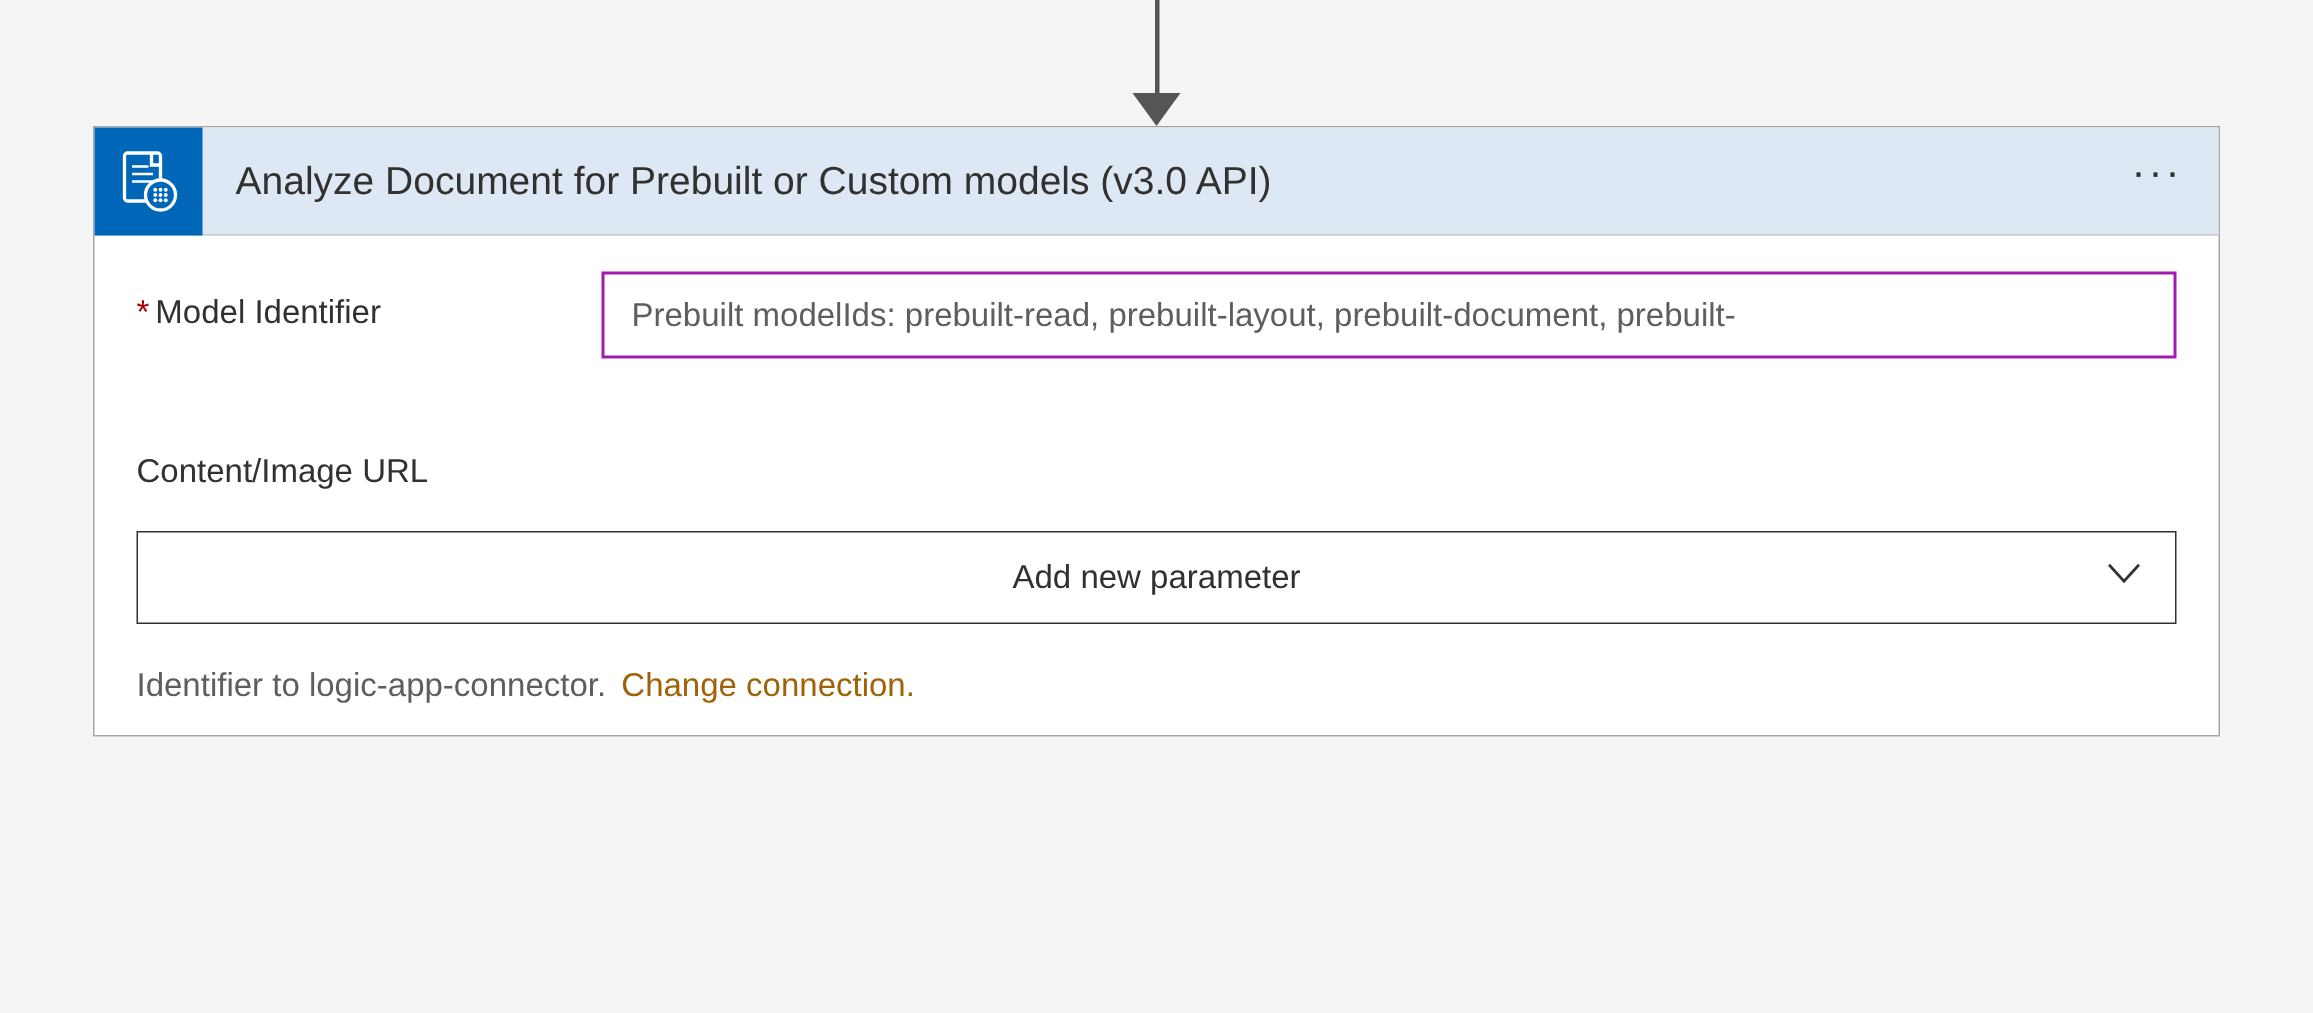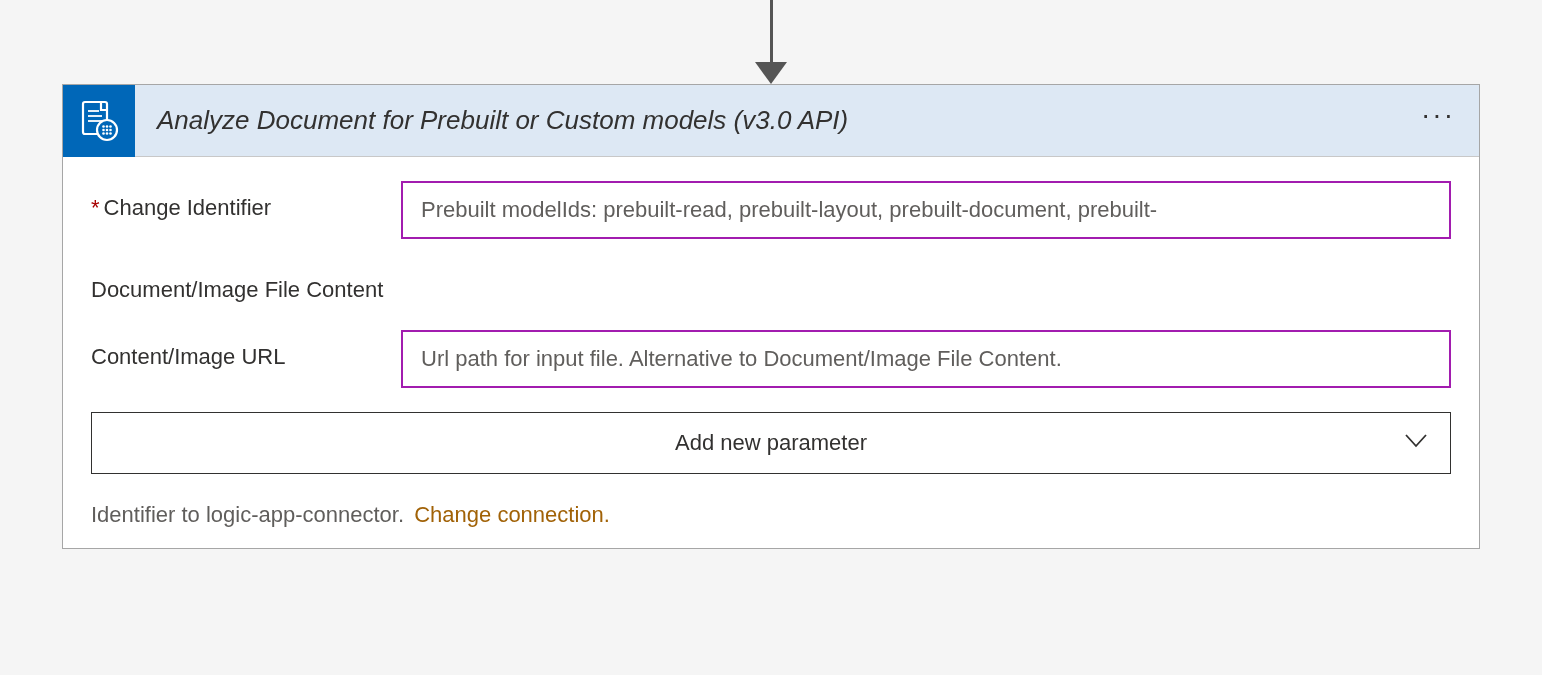--- a/index.html
+++ b/index.html
@@ -61,21 +61,20 @@
       align-items: center;
       justify-content: center;
       flex-shrink: 0;
     }
     .card-title {
       font-size: 26px;
       color: #323130;
       font-weight: 400;
       padding-left: 22px;
       flex: 1;
-      font-style: italic;
     }
     .card-menu {
       font-size: 28px;
       color: #323130;
       padding-right: 24px;
       cursor: pointer;
       letter-spacing: 2px;
       position: relative;
       top: -6px;
     }
@@ -179,32 +178,30 @@
       </svg>
     </div>
     <div class="card-title">Analyze Document for Prebuilt or Custom models (v3.0 API)</div>
     <div class="card-menu">···</div>
   </div>
 
   <div class="card-body">
 
     <div class="form-row">
       <div class="form-label-col">
-        <span class="required-star">*</span><span>Change Identifier</span>
+        <span class="required-star">*</span><span>Model Identifier</span>
       </div>
       <input type="text" class="form-input" placeholder="Prebuilt modelIds: prebuilt-read, prebuilt-layout, prebuilt-document, prebuilt-" style="">
     </div>
 
     <div class="form-row">
-      <div class="form-label-col">Document/Image File Content</div>
     </div>
 
     <div class="form-row">
       <div class="form-label-col">Content/Image URL</div>
-      <input type="text" class="form-input" placeholder="Url path for input file. Alternative to Document/Image File Content." style="">
     </div>
 
     <div class="dropdown-row">
       <button class="dropdown-input">Add new parameter</button>
       <span class="dropdown-chevron">
         <svg width="22" height="14" viewBox="0 0 22 14">
           <path d="M1 1 L11 12 L21 1" fill="none" stroke="#323130" stroke-width="1.8"></path>
         </svg>
       </span>
     </div>

